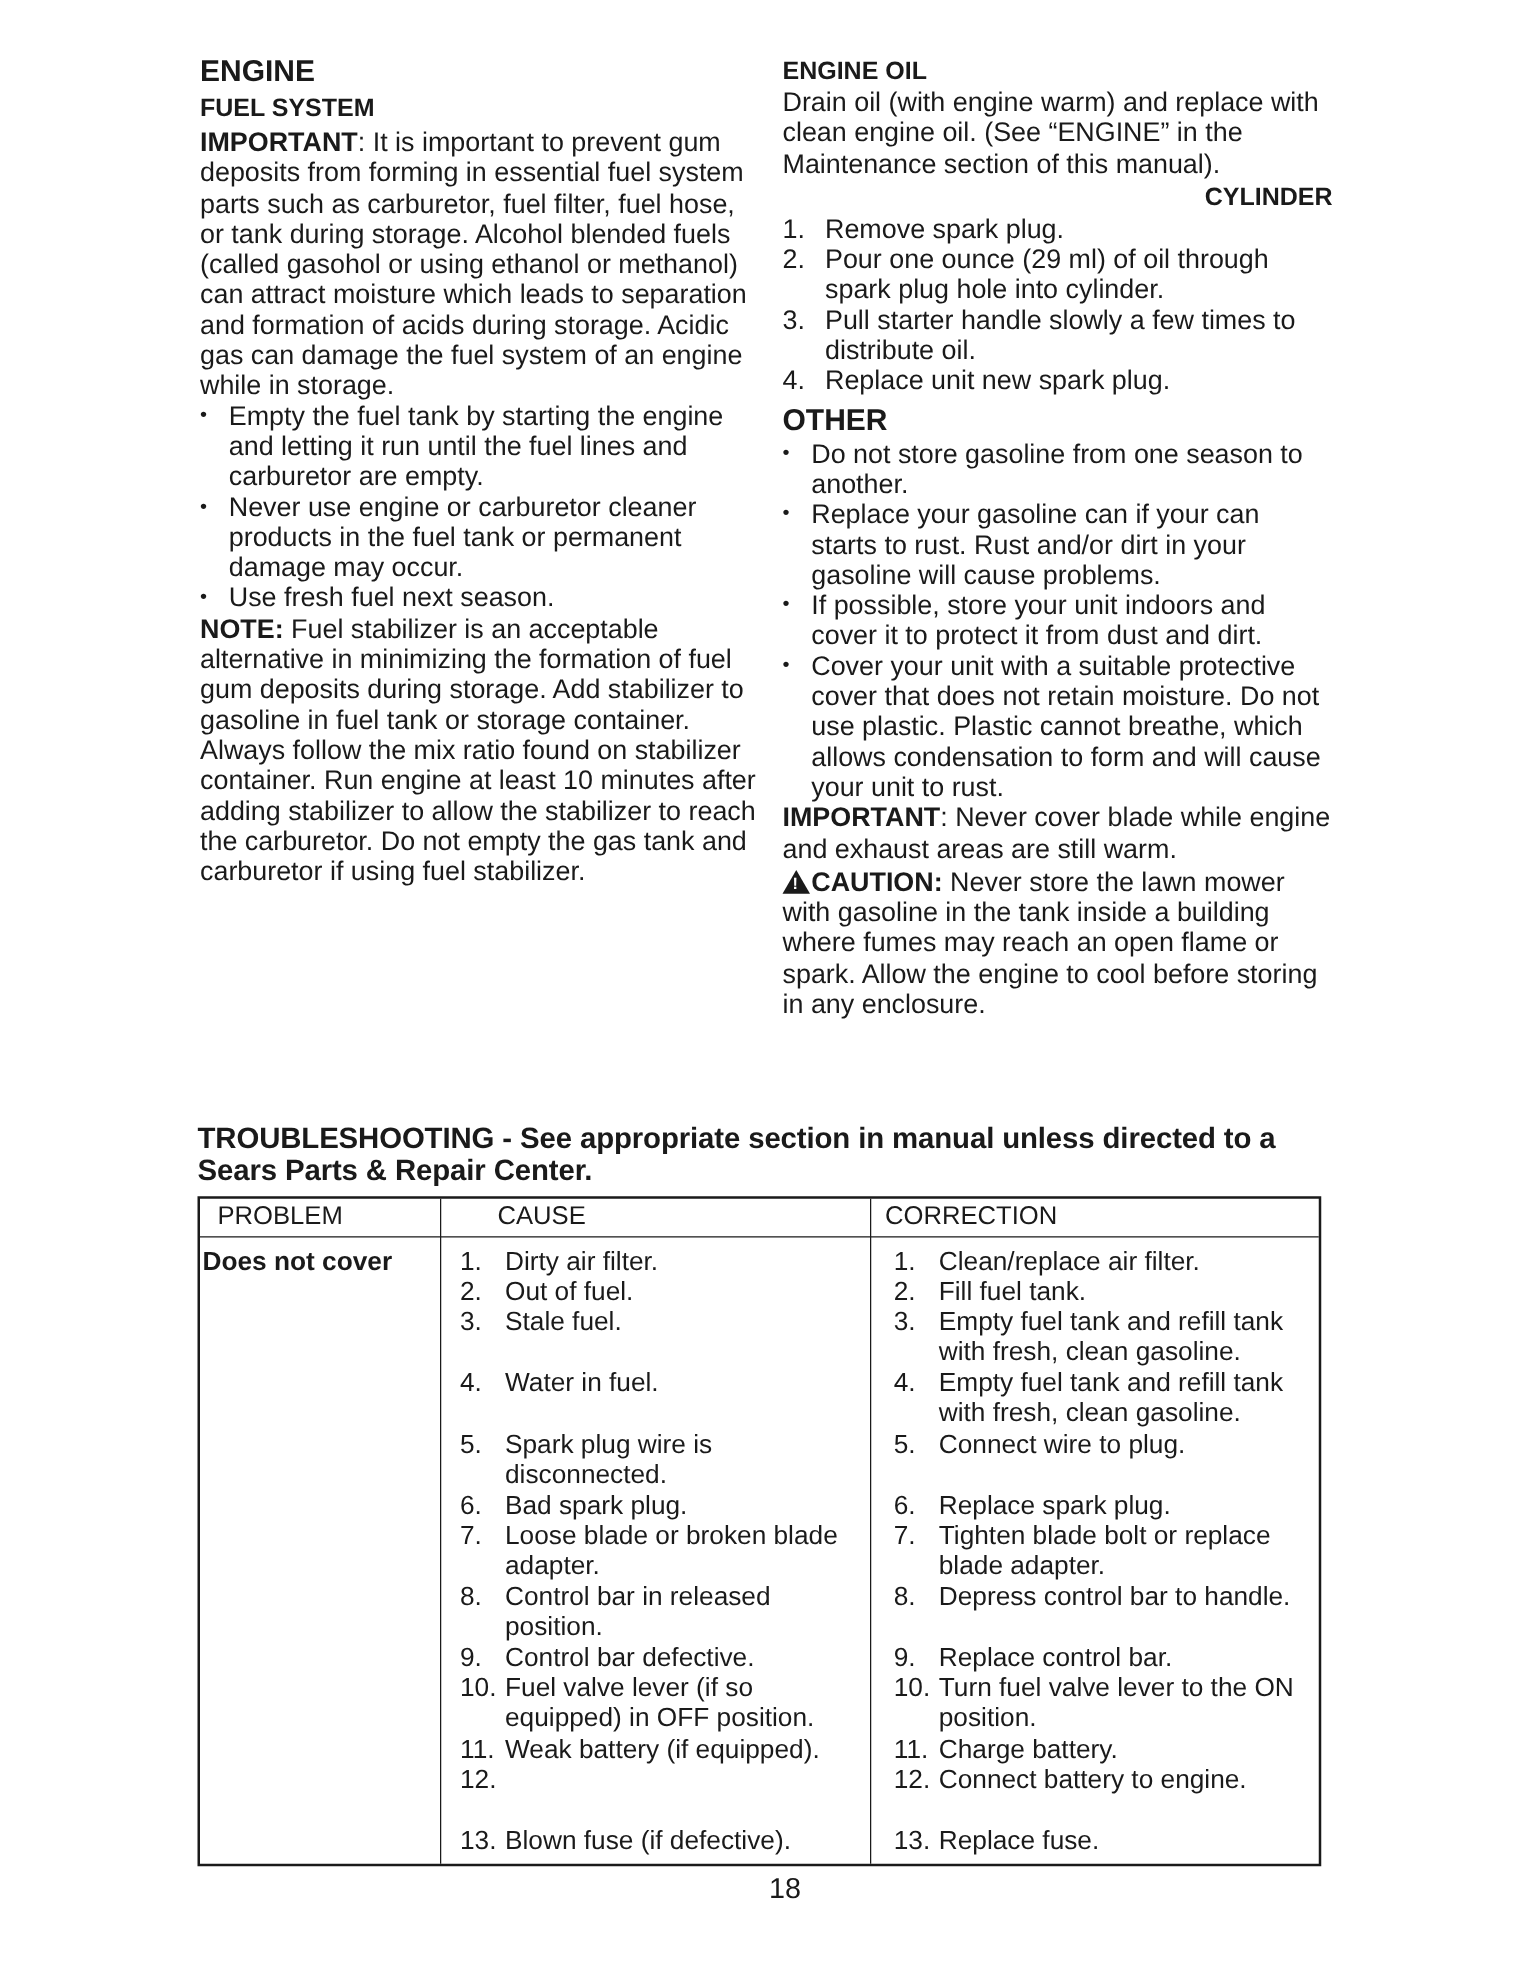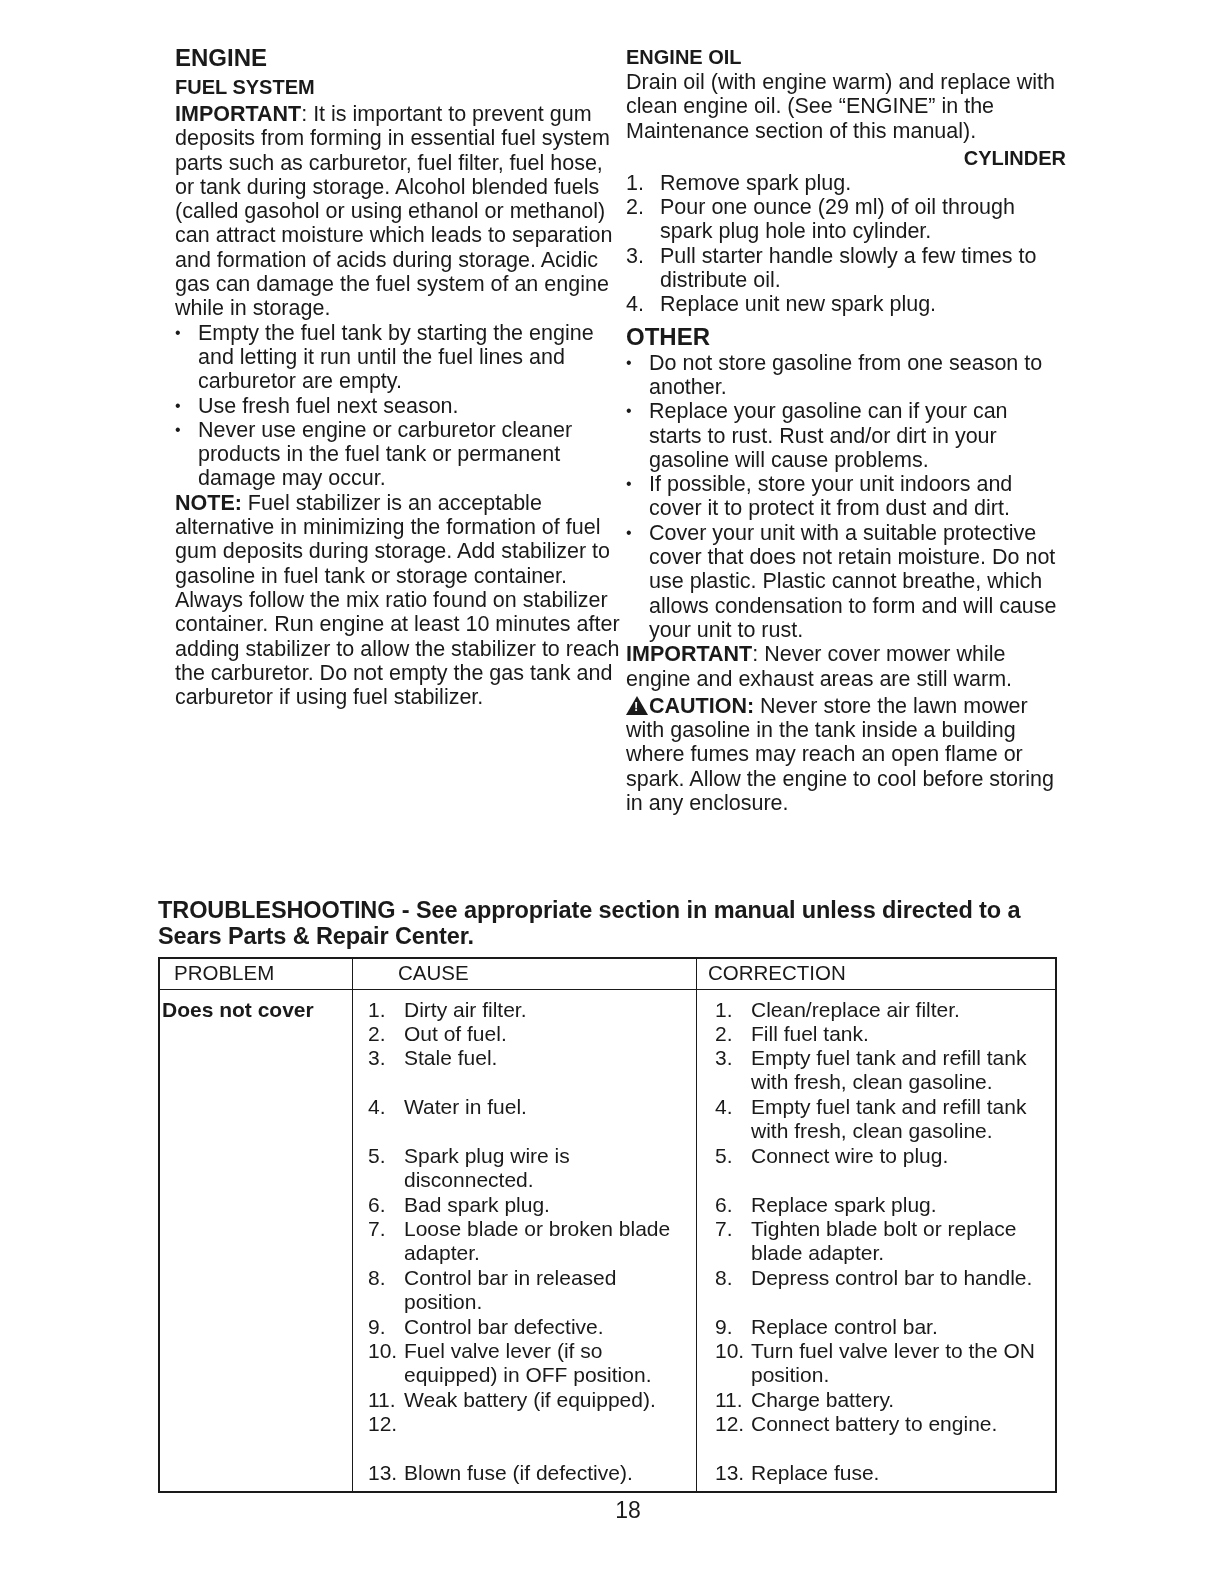--- a/index.html
+++ b/index.html
@@ -1,19 +1,19 @@
 <!DOCTYPE html>
 <html><head>
 <meta charset="utf-8">
 <style>
   html, body { margin:0; padding:0; background:#ffffff; }
   body { width:1224px; height:1584px; position:relative; overflow:hidden;
          font-family:"Liberation Sans", sans-serif; color:#1a1a1a; }
   .col { position:absolute; top:44px; font-size:21.5px; line-height:24.3px; }
-  .col-left { left:175px; width:445px; }
+  .col-left { left:160px; width:445px; }
   .col-right { left:626px; width:440px; }
   .h1 { font-weight:bold; font-size:24px; line-height:28px; margin:0; }
   .h2 { font-weight:bold; font-size:20px; line-height:26px; margin:0; }
   p { margin:0; }
   b { font-weight:bold; }
   ul.bul { list-style:none; margin:0; padding:0; }
   ul.bul li { position:relative; padding-left:23px; }
   ul.bul li::before { content:"•"; position:absolute; left:0; top:0; font-size:16px; }
   ol.num { list-style:none; margin:0; padding:0; }
   ol.num li { position:relative; padding-left:34px; }
@@ -41,22 +41,22 @@
 <body>
 
 <div class="col col-left">
   <p class="h1">ENGINE</p>
   <p class="h2" style="margin-top:2px;">FUEL SYSTEM</p>
   <p style="margin-top:2px;">
     <b>IMPORTANT</b><span>:  It is important to prevent gum deposits from forming in essential fuel system parts such as carburetor, fuel filter, fuel hose, or tank during storage. Alcohol blended fuels (called gasohol or using ethanol or methanol) can attract moisture which leads to separation and formation of acids during storage. Acidic gas can damage the fuel system of an engine while in storage.</span>
   </p>
   <ul class="bul">
     <li>Empty the fuel tank by starting the engine and letting it run until the fuel lines and carburetor are empty.</li>
+    <li>Never use engine or carburetor cleaner products in the fuel tank or permanent damage may occur.</li>
     <li>Use fresh fuel next season.</li>
-    <li>Never use engine or carburetor cleaner products in the fuel tank or permanent damage may occur.</li>
   </ul>
   <p>
     <b>NOTE:</b><span>  Fuel stabilizer is an acceptable alternative in minimizing the formation of fuel gum deposits during storage.  Add stabilizer to gasoline in fuel tank or storage container.  Always follow the mix ratio found on stabilizer container.  Run engine at least 10 minutes after adding stabilizer to allow the stabilizer to reach the carburetor.  Do not empty the gas tank and carburetor if using fuel stabilizer.</span>
   </p>
 </div>
 
 <div class="col col-right">
   <p class="h2">ENGINE OIL</p>
   <p>Drain oil (with engine warm) and replace with clean engine oil.  (See “ENGINE” in the Maintenance section of this manual).</p>
   <p class="h2" style="margin-top:2px;text-align:right;">CYLINDER</p>
@@ -67,21 +67,21 @@
     <li><span class="n">4.</span><span>Replace unit new spark plug.</span></li>
   </ol>
   <p class="h1" style="margin-top:6px;">OTHER</p>
   <ul class="bul">
     <li>Do not store gasoline from one season to another.</li>
     <li>Replace your gasoline can if your can starts to rust.  Rust and/or dirt in your gasoline will cause problems.</li>
     <li>If possible, store your unit indoors and cover it to protect it from dust and dirt.</li>
     <li>Cover your unit with a suitable protective cover that does not retain moisture. Do not use plastic.  Plastic cannot breathe, which allows condensation to form and will cause your unit to rust.</li>
   </ul>
   <p>
-    <b>IMPORTANT</b><span>:  Never cover mower while engine and exhaust areas are still warm.</span>
+    <b>IMPORTANT</b><span>:  Never cover blade while engine and exhaust areas are still warm.</span>
   </p>
   <p style="margin-top:3px;">
     <span class="caution-icon"></span><b>CAUTION:</b><span>  Never store the lawn mower with gasoline in the tank inside a building where fumes may reach an open flame or spark.  Allow the engine to cool before storing in any enclosure.</span>
   </p>
 </div>
 
 <div class="ts-title">TROUBLESHOOTING - See appropriate section in manual unless directed to a Sears Parts &amp; Repair Center.</div>
 
 <div class="ts-table">
   <div class="ts-head">

